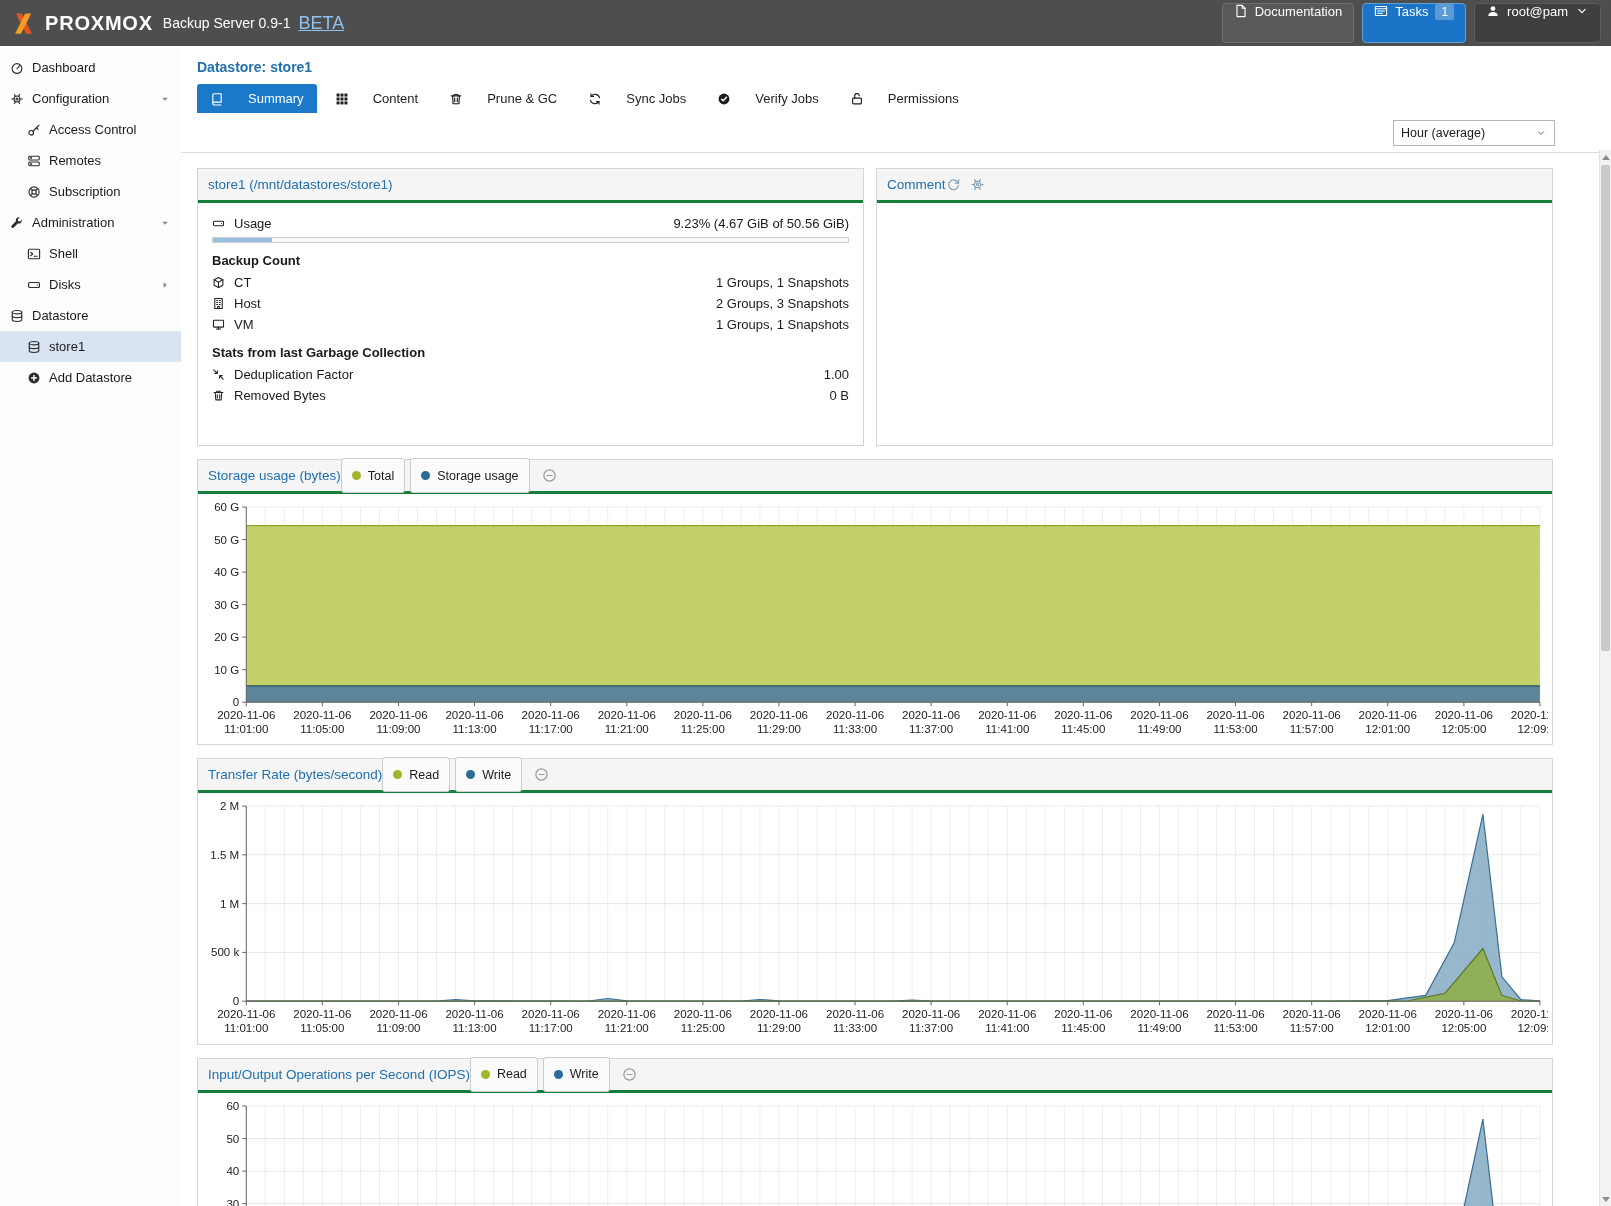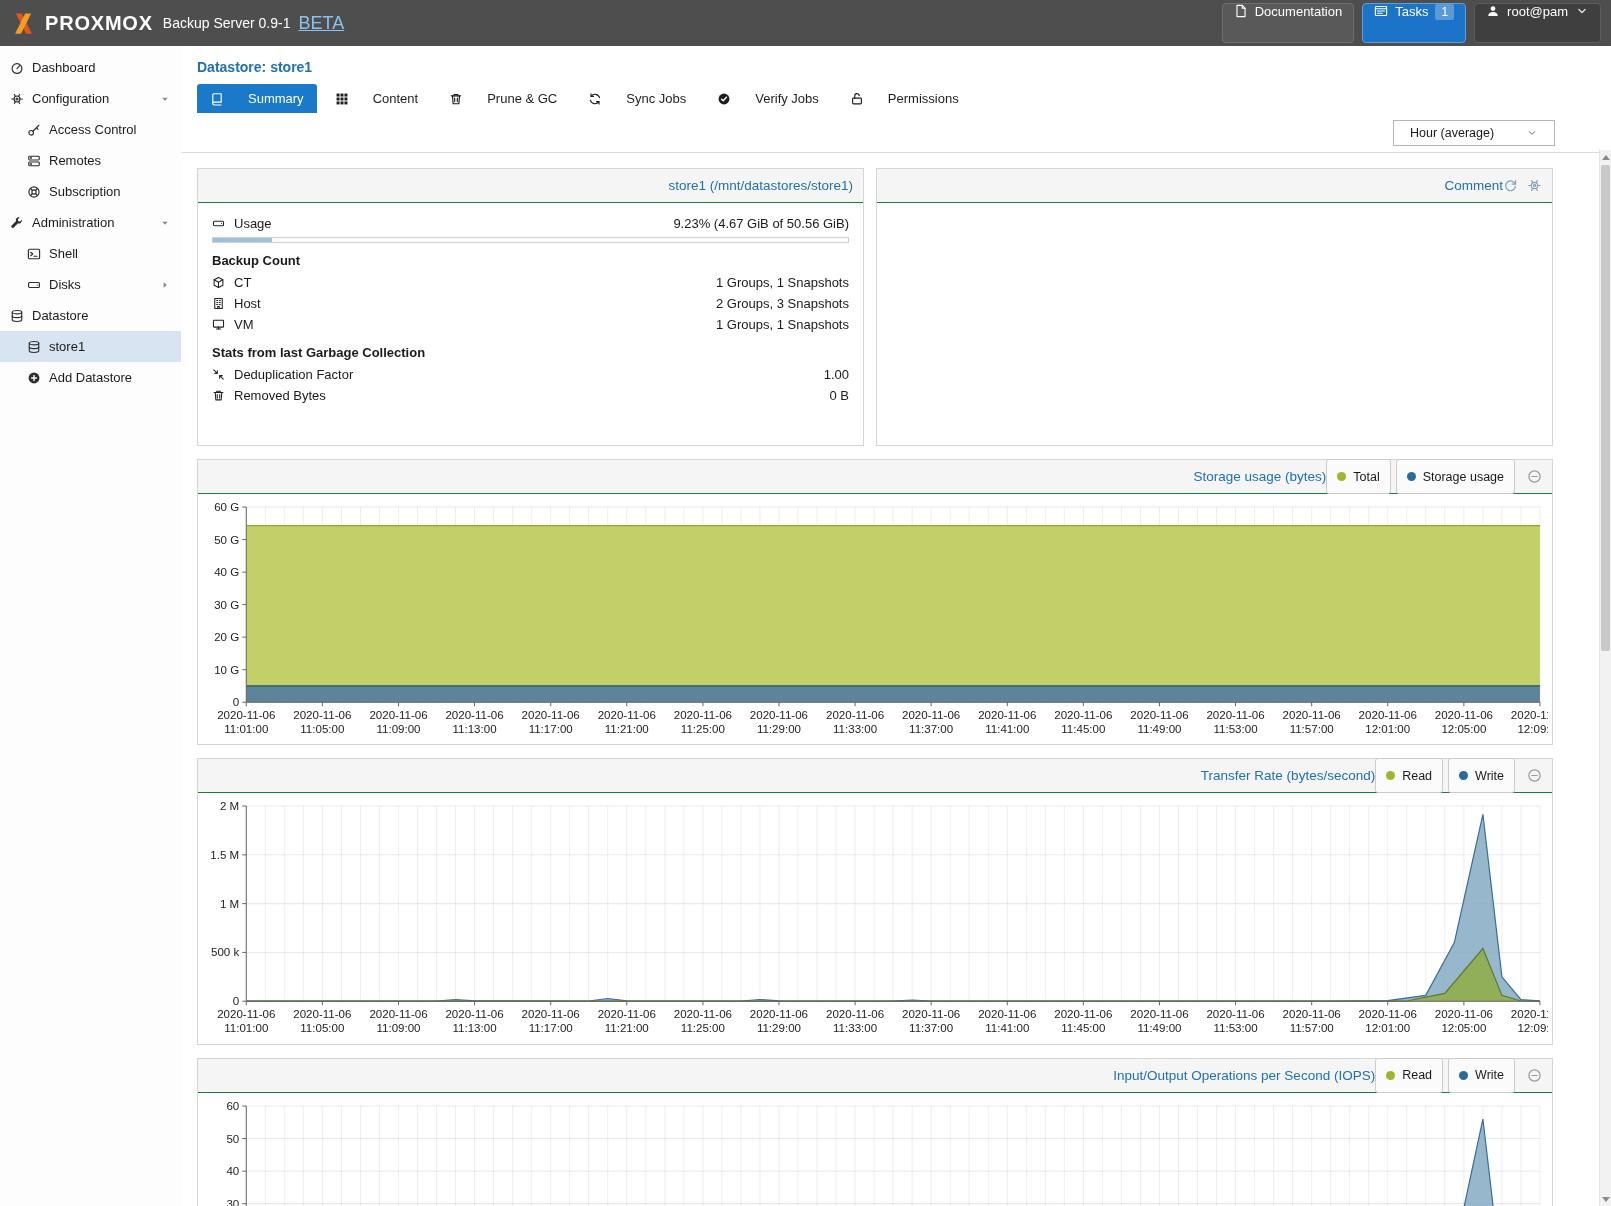--- a/index.html
+++ b/index.html
@@ -42,30 +42,30 @@
   .si-caret .ic{width:12px;height:12px}
 
   .main{flex:1;display:flex;flex-direction:column;min-width:0}
   .page-title{padding:13px 16px 7px;font-size:14px;font-weight:600;color:var(--title)}
   .tabbar{display:flex;gap:5px;padding:2px 0 0 16px;align-items:flex-end}
   .tab{display:flex;align-items:center;gap:24px;height:29px;padding:0 13px;border:none;border-radius:3px 3px 0 0;
     font-size:13px;color:#1d1d1d;background:transparent;cursor:pointer;font-family:inherit}
   .tab.active{background:var(--accent);color:#fff}
   .toolbar{display:flex;justify-content:flex-end;align-items:center;height:40px;padding:0 56px 0 14px;border-bottom:1px solid #dcdcdc}
   .select{display:flex;align-items:center;justify-content:space-between;width:162px;height:26px;border:1px solid #b5b5b5;
-    background:#fff;padding:0 16px;font-size:12.5px;cursor:pointer}
+    background:#fff;padding:0 7px;font-size:12.5px;cursor:pointer}
   .select .ic{width:12px;height:12px;color:#666}
 
   .content{flex:1;padding:15px 58px 0 16px;overflow:hidden}
   .row{display:flex;gap:12px}
   .panel{border:1px solid #d5d5d5;background:#fff}
   .summary-panel{width:667px;flex:none;height:278px}
   .comment-panel{flex:1;height:278px}
-  .panel-hd{height:34px;background:#f5f5f5;border-bottom:1px solid #15803d;display:flex;align-items:center;
-    justify-content:flex-end;padding:0 10px}
+  .panel-hd{height:34px;background:#f5f5f5;border-bottom:3px solid #15803d;display:flex;align-items:center;
+    justify-content:flex-start;padding:0 10px}
   .panel-title{color:var(--title);font-size:13.5px}
   .hd-tools{display:flex;align-items:center;gap:9px}
   .tool{color:#84a2ba;cursor:pointer;display:flex}
   .tool .ic{width:15px;height:15px}
   .panel-bd{padding:10px 14px}
   .kv{display:flex;justify-content:space-between;align-items:flex-start;padding:3px 0;font-size:13px}
   .kv-l{display:flex;align-items:center;gap:9px}
   .kv-l .ic{width:13px;height:13px;color:#222}
   .progress{height:6px;background:#fbfbfb;border:1px solid #d0d0d0;margin:3px 0 8px}
   .progress-fill{height:100%;background:var(--progress)}

